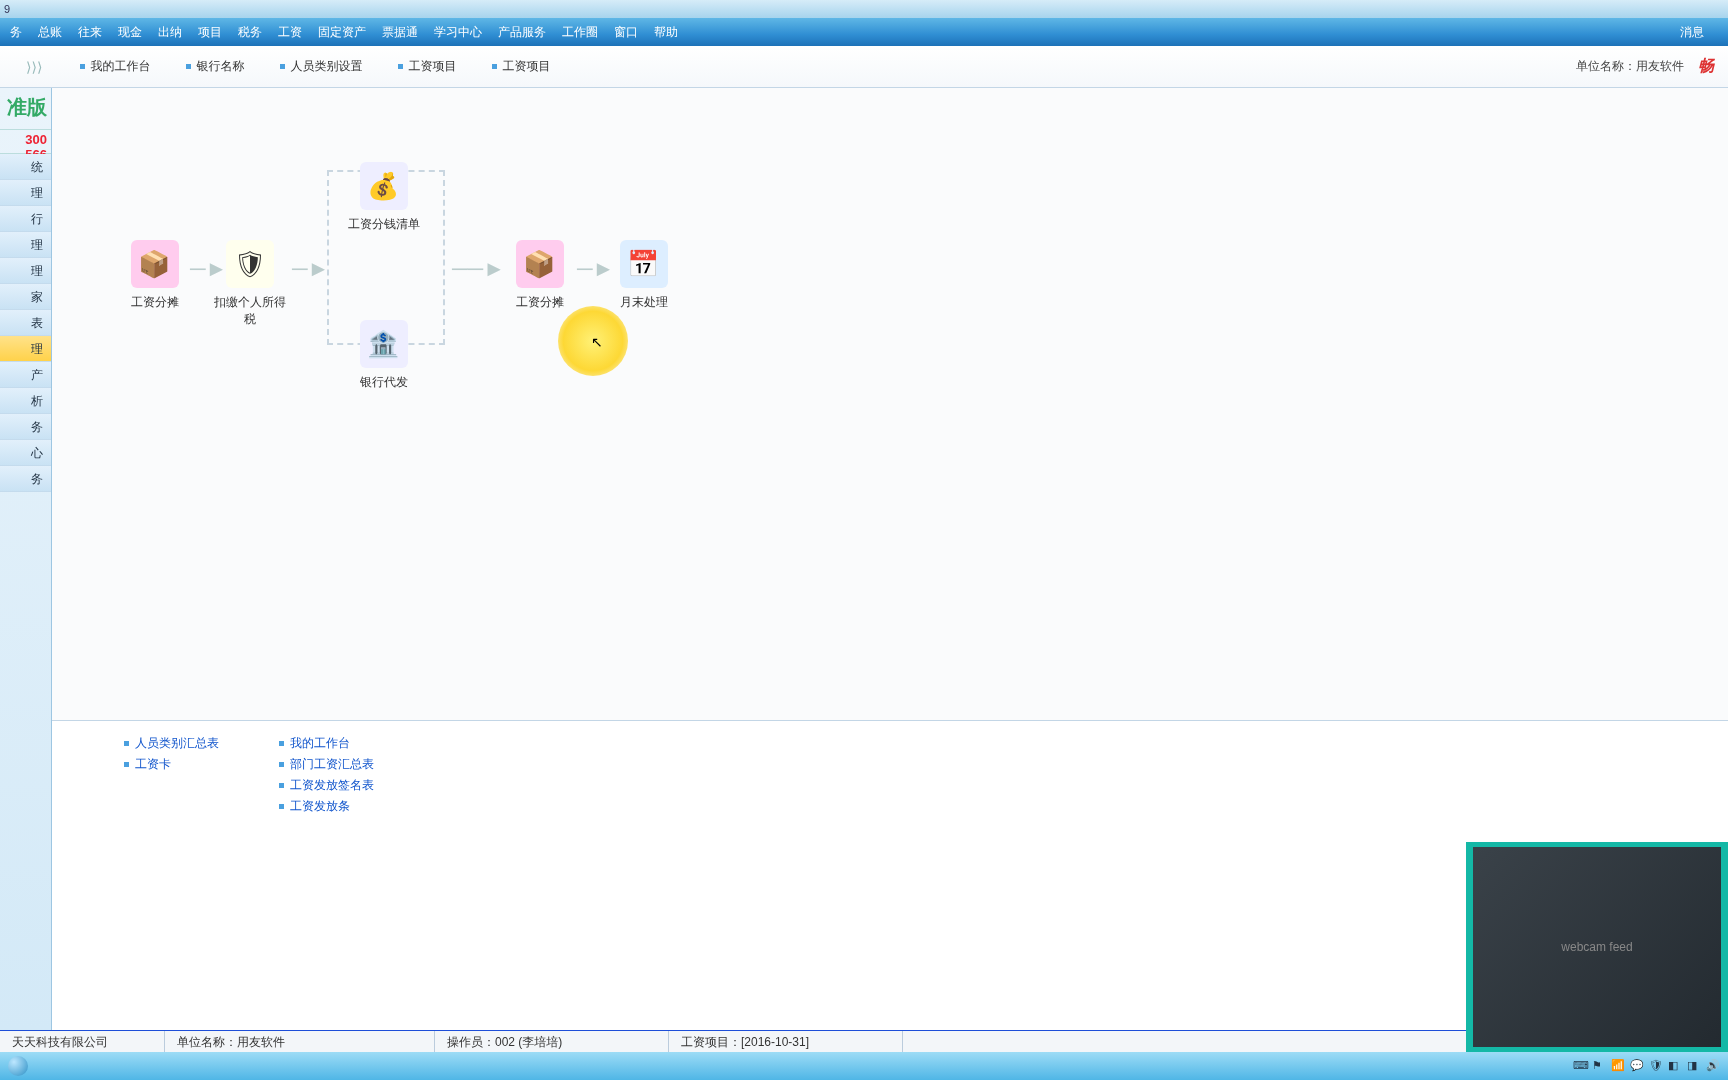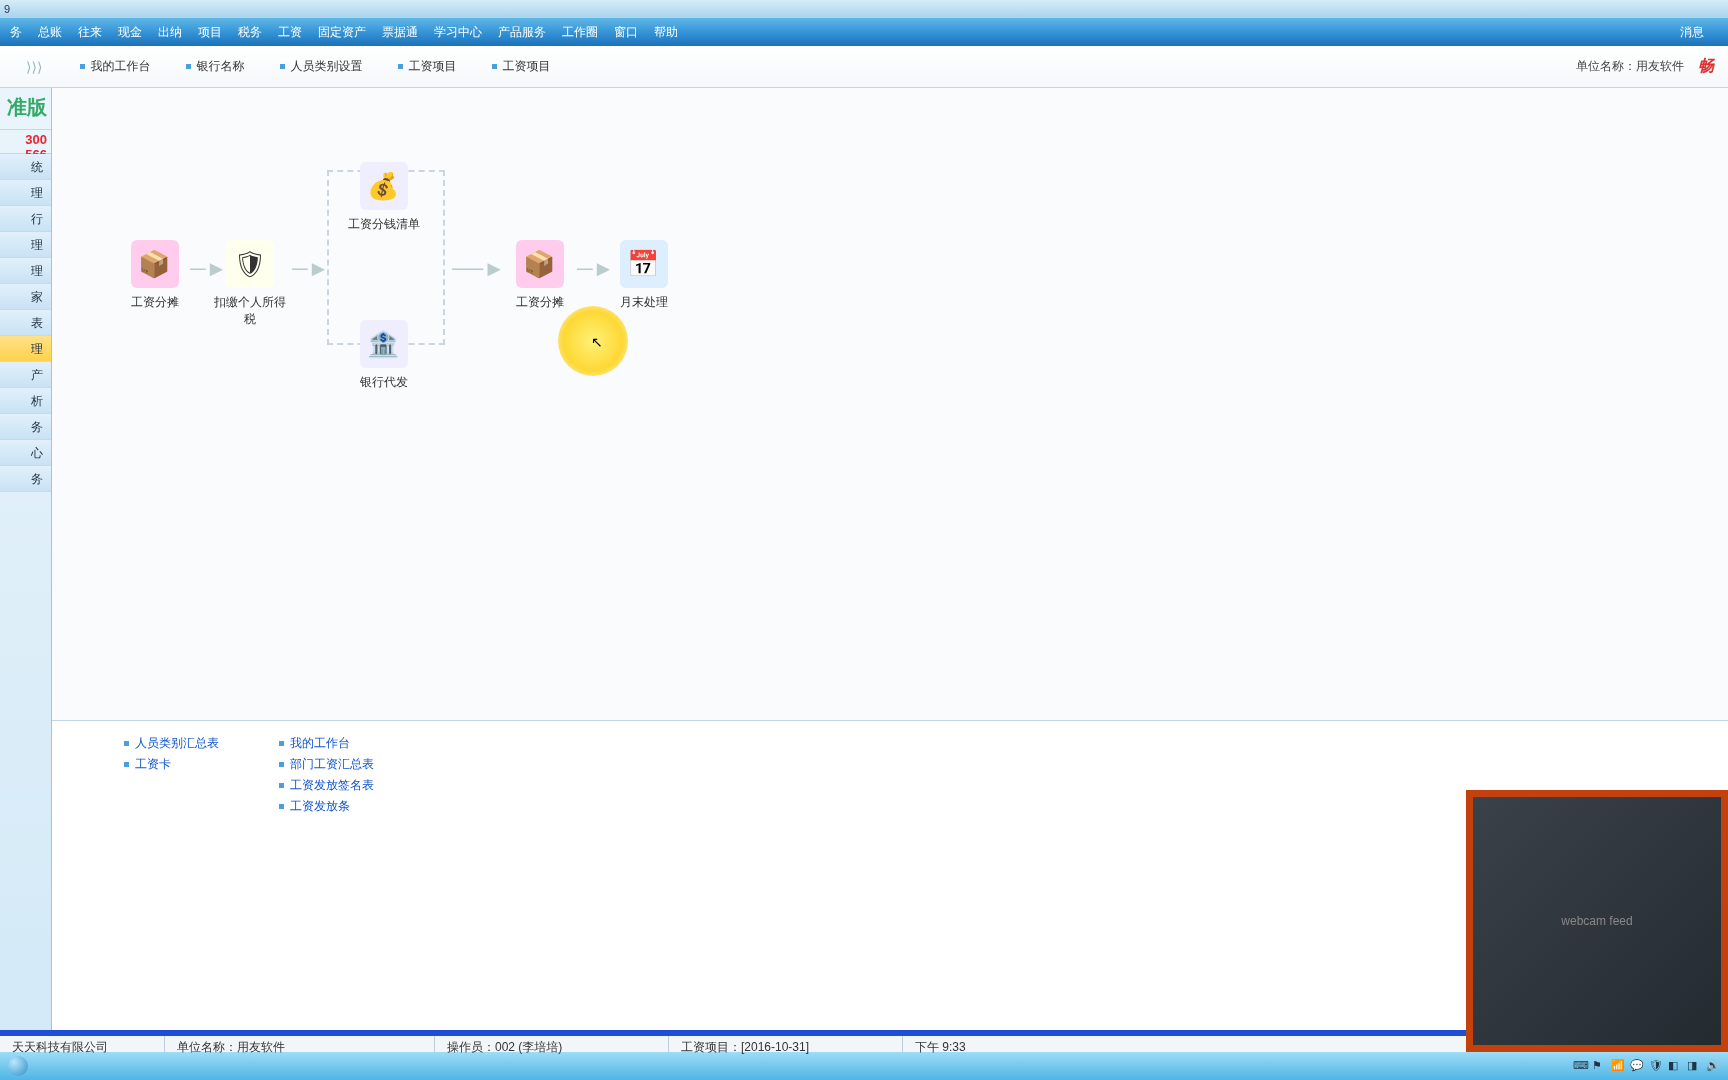--- a/index.html
+++ b/index.html
@@ -33,31 +33,31 @@
     .wf-arrow{position:absolute;color:#bcc;font-size:22px;line-height:1;}
     .wf-box{position:absolute;border:2px dashed #c9d6e0;width:118px;height:175px;}
     .highlight-cursor{position:absolute;width:70px;height:70px;border-radius:50%;background:radial-gradient(circle,#fff176 0%,#fdd835 60%,rgba(253,216,53,0) 100%);pointer-events:none;}
     .cursor-arrow{position:absolute;font-size:14px;color:#000;}
 
     .reports{height: 310px; border-top:1px solid #c3d6e6;background:#fff;display:flex;gap:60px;padding:14px 72px;}
     .rep-col{display:flex;flex-direction:column;gap:4px;}
     .rep-link{font-size:12px;color:#1155cc;display:flex;align-items:center;gap:6px;cursor:pointer;}
     .rep-link::before{content:"";width:5px;height:5px;background:#4aa0df;}
 
-    .statusbar{height:22px;background:#f3f6f9;border-top:6px solid #1d4ed8;display:flex;font-size:12px;color:#333;}
+    .statusbar{height:22px;background:#f3f6f9;border-top:1px solid #1d4ed8;display:flex;font-size:12px;color:#333;}
     .status-cell{border-right:1px solid #bcd;padding:2px 12px;line-height:18px;white-space:nowrap;}
     .sc1{width:165px;} .sc2{width:270px;} .sc3{width:234px;} .sc4{width:234px;} .sc5{flex:1;}
 
     .taskbar{height:28px;background:linear-gradient(to bottom,#9ddcf6,#4fb6e6);display:flex;align-items:center;justify-content:space-between;padding:0 8px;}
     .task-left{display:flex;align-items:center;gap:8px;}
     .task-orb{width:20px;height:20px;border-radius:50%;background:radial-gradient(circle at 30% 30%,#bde7ff,#2a8fc5);}
     .tray{display:flex;gap:5px;align-items:center;}
     .tray-icon{width:14px;height:14px;font-size:11px;color:#234;}
 
-    .webcam{position:absolute;right:0;bottom:28px;width:262px;height:262px;background:#c2410c;display:flex;align-items:center;justify-content:center;color:#fff;font-size:11px;}
+    .webcam{position:absolute;right:0;bottom:28px;width:262px;height:210px;background:#14b8a6;display:flex;align-items:center;justify-content:center;color:#fff;font-size:11px;}
     .webcam-inner{width:95%;height:95%;background:linear-gradient(135deg,#3a4249,#232a30);display:flex;align-items:center;justify-content:center;color:#888;font-size:12px;}
   </style>
 </head>
 <body>
 
 <div class="titlebar">
   <span>9</span>
 </div>
 
 <div class="menubar">
@@ -167,21 +167,20 @@
       </div>
     </div>
   </div>
 </div>
 
 <div class="statusbar">
   <div class="status-cell sc1">天天科技有限公司</div>
   <div class="status-cell sc2"><span>单位名称：</span><span>用友软件</span></div>
   <div class="status-cell sc3"><span>操作员：</span><span>002 (李培培)</span></div>
   <div class="status-cell sc4"><span>工资项目：</span><span>[2016-10-31]</span></div>
-  <div class="status-cell sc5">下午 9:33</div>
 </div>
 
 <div class="taskbar">
   <div class="task-left">
     <div class="task-orb"></div>
   </div>
   <div class="tray">
     <span class="tray-icon">⌨</span>
     <span class="tray-icon">⚑</span>
     <span class="tray-icon">📶</span>

